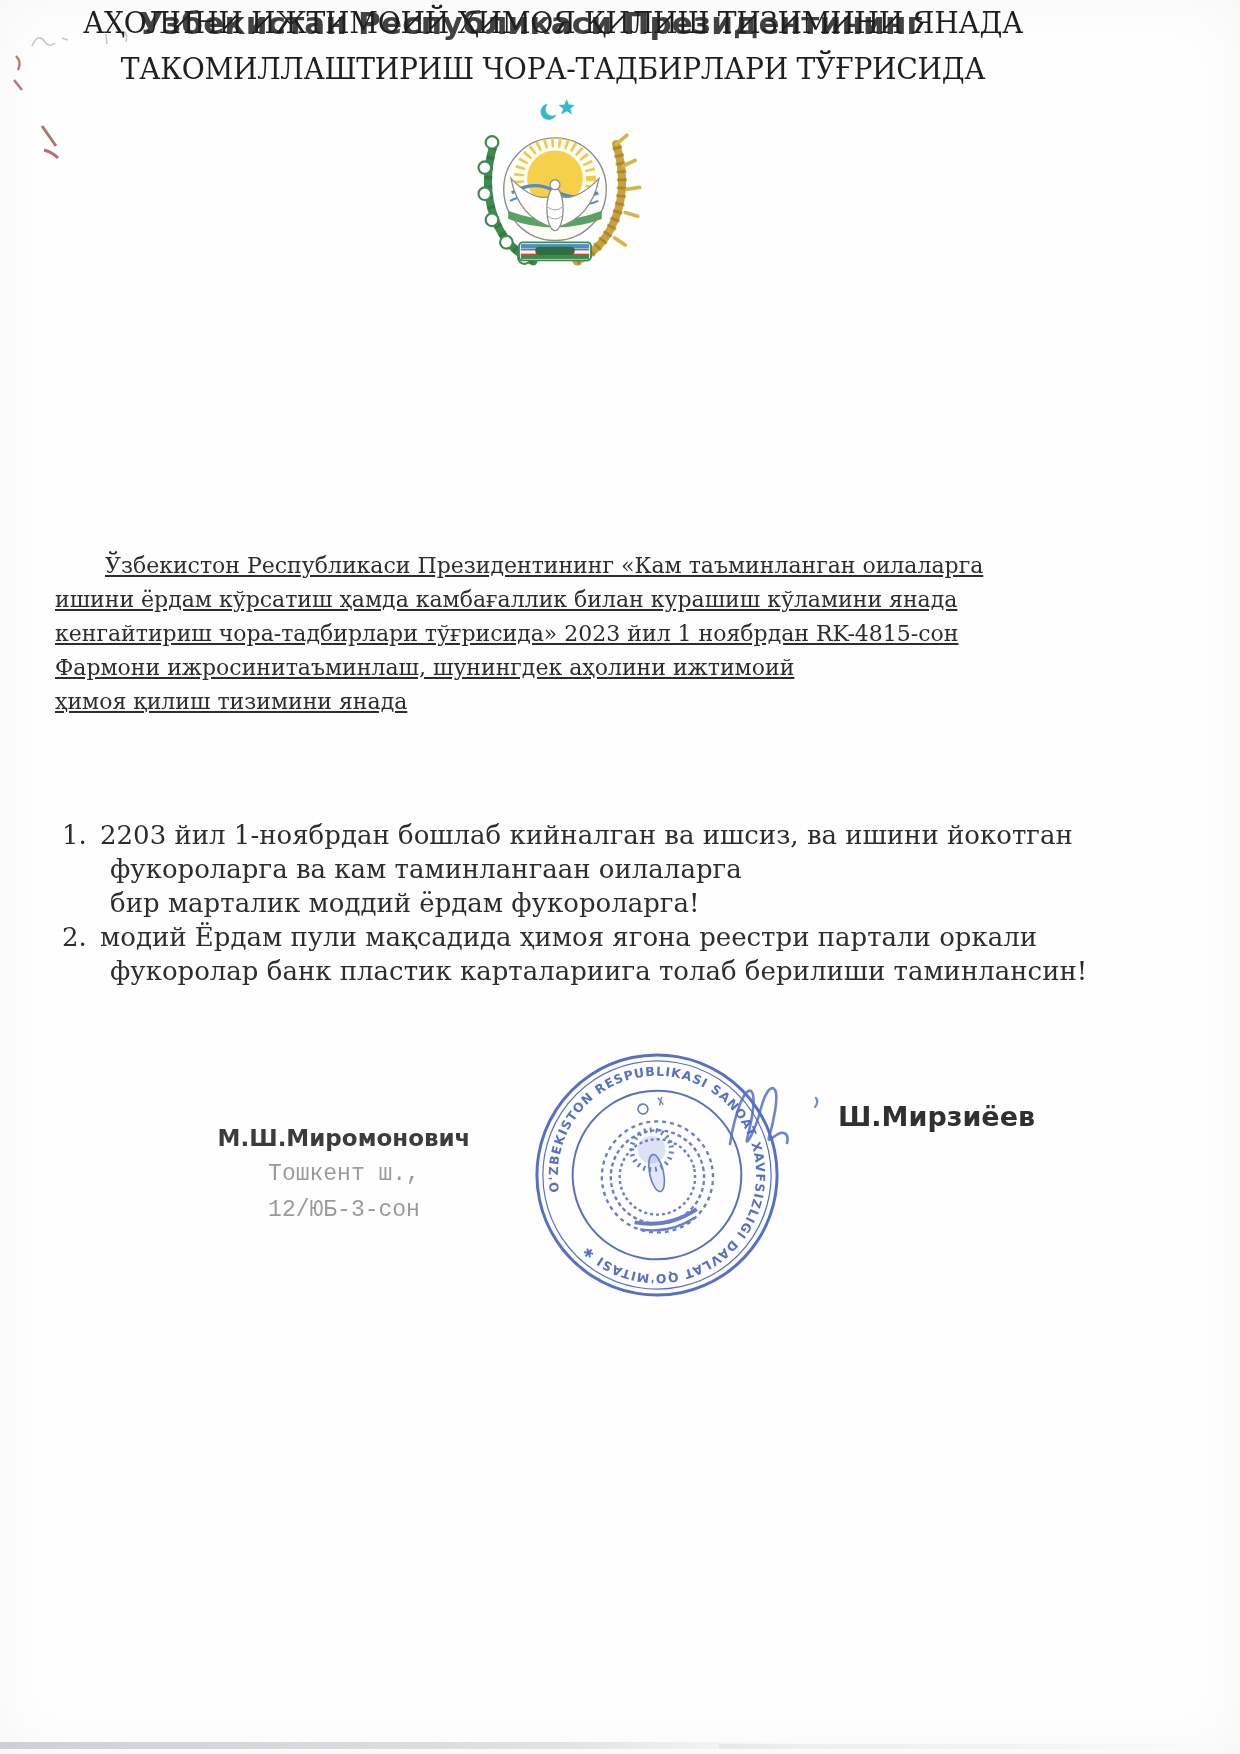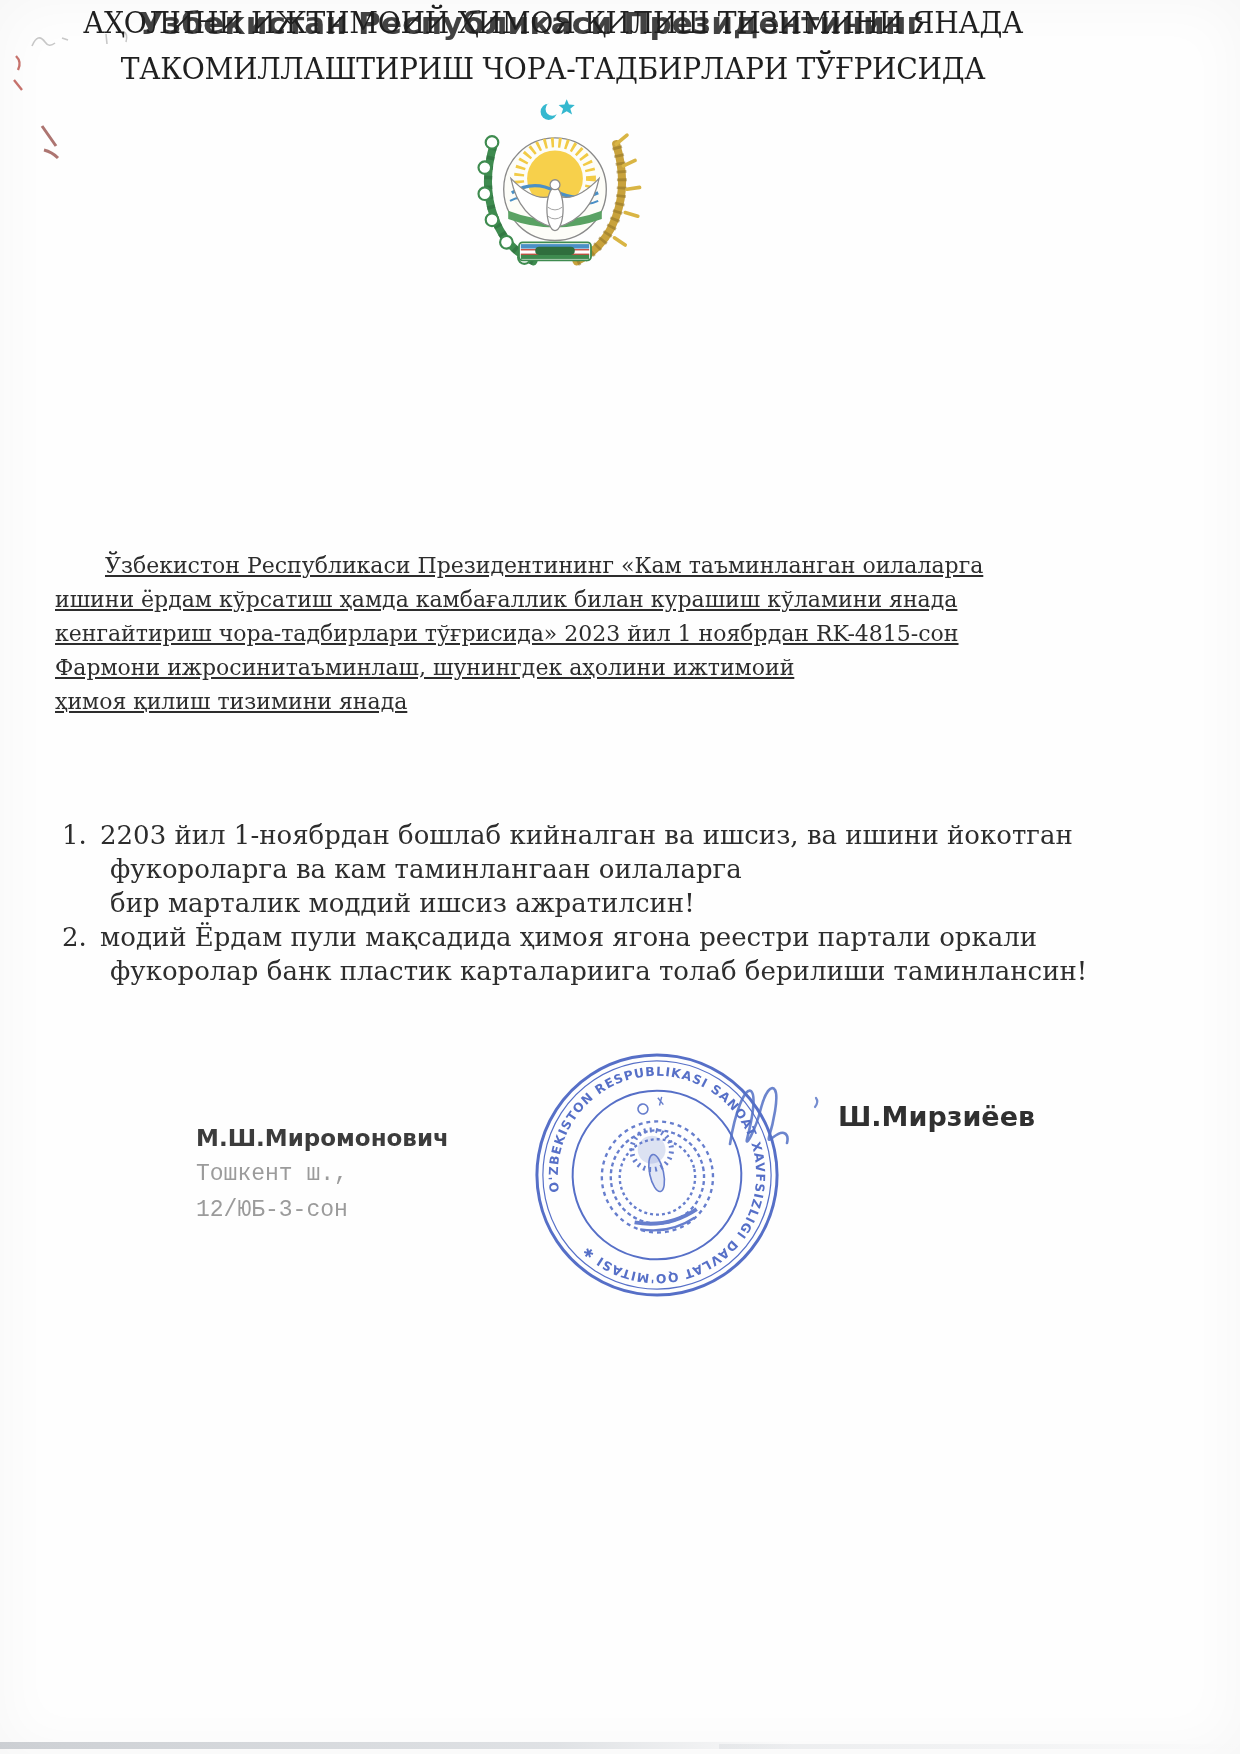--- a/index.html
+++ b/index.html
@@ -29,21 +29,21 @@
   .paragraph .line.indent{text-indent:50px;}
   .list{
     left:62px;top:818px;width:1130px;
     font-size:26px;line-height:34px;color:#2d2d2d;
   }
   .list-item{display:flex;}
   .list-item .num{width:38px;flex:0 0 38px;}
   .list-item .cont{padding-left:10px;}
   
   .sig-left{
-    left:196px;top:1120px;width:312px;line-height:36px;
+    left:188px;top:1120px;width:312px;text-align:center;line-height:36px;
     font-family:"DejaVu Sans","Liberation Sans",sans-serif;
   }
   .sig-left .name{font-weight:bold;font-size:23px;color:#3c3c3c;}
   .sig-left .muted{font-size:23px;color:#9b9b9b;font-family:Liberation Mono, monospace;}
   .sig-right{
     left:838px;top:1101px;
     font-family:"DejaVu Sans","Liberation Sans",sans-serif;
     font-weight:bold;font-size:27px;color:#303030;
   }
   .seal-wrap{left:528px;top:1046px;width:258px;height:258px;opacity:0.88;}
@@ -144,21 +144,21 @@
     <div class="line">Фармони ижросинитаъминлаш, шунингдек аҳолини ижтимоий</div>
     <div class="line">ҳимоя қилиш тизимини янада</div>
   </div>
 
   <div class="abs list">
     <div class="list-item">
       <div class="num">1.</div>
       <div class="lines">
         <div>2203 йил 1-ноябрдан бошлаб кийналган ва ишсиз, ва ишини йокотган</div>
         <div class="cont">фукороларга ва кам таминлангаан оилаларга</div>
-        <div class="cont">бир марталик моддий ишсиз ажратилсин!</div>
+        <div class="cont">бир марталик моддий ёрдам фукороларга!</div>
       </div>
     </div>
     <div class="list-item">
       <div class="num">2.</div>
       <div class="lines">
         <div>модий Ёрдам пули мақсадида ҳимоя ягона реестри партали оркали</div>
         <div class="cont">фукоролар банк пластик карталариига толаб берилиши таминлансин!</div>
       </div>
     </div>
   </div>

